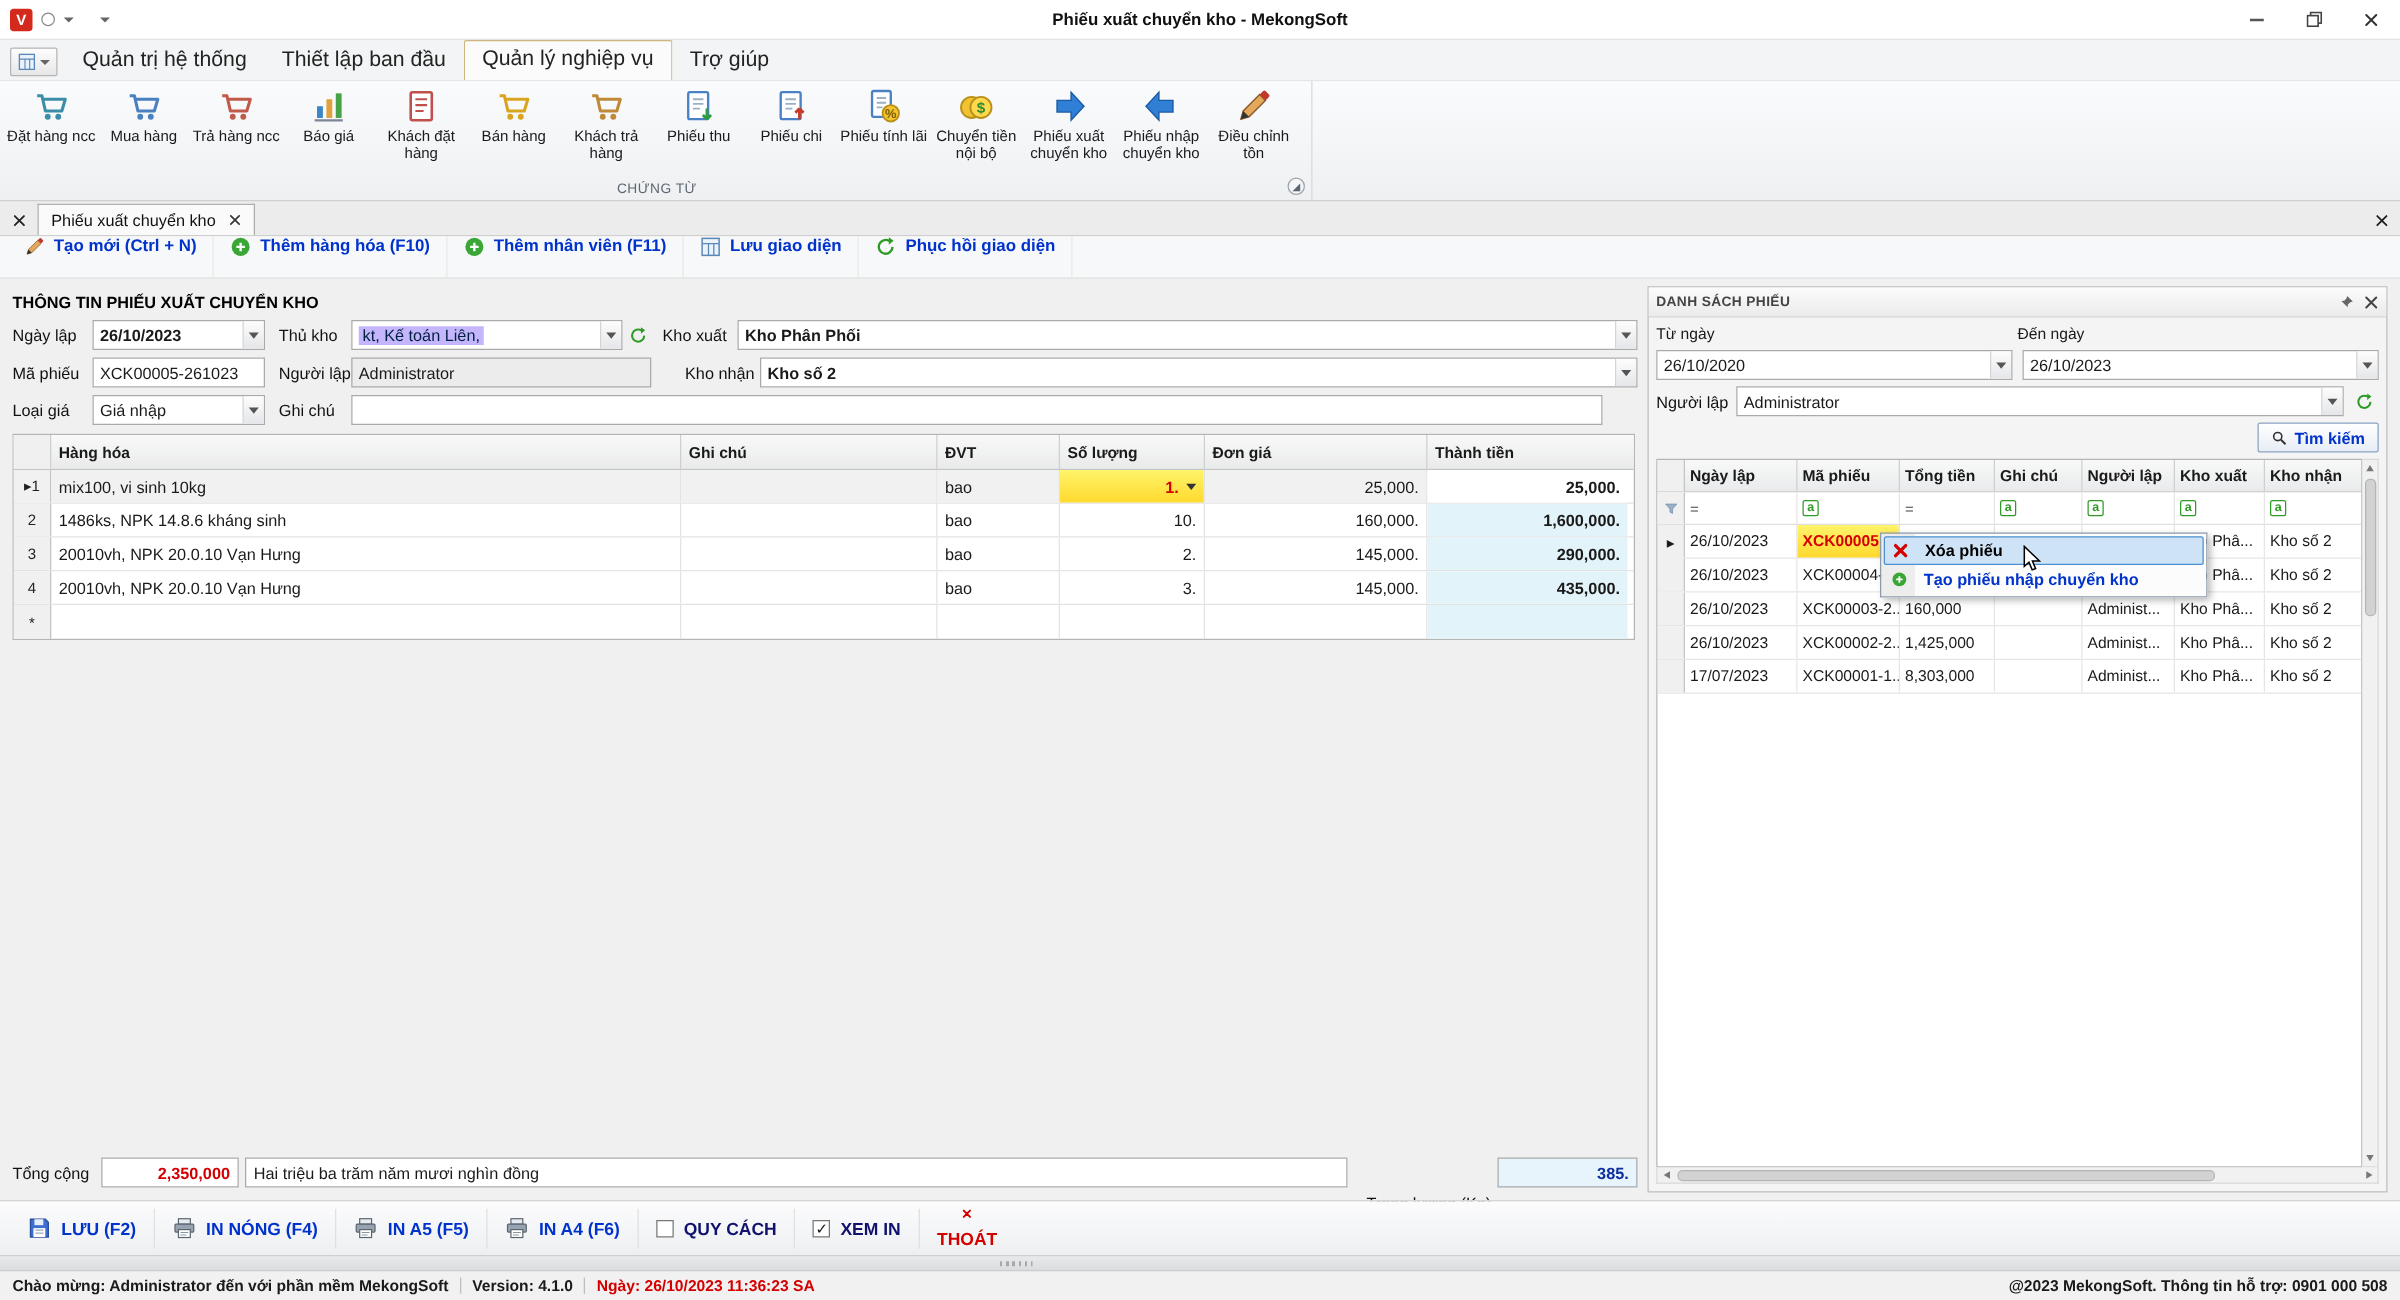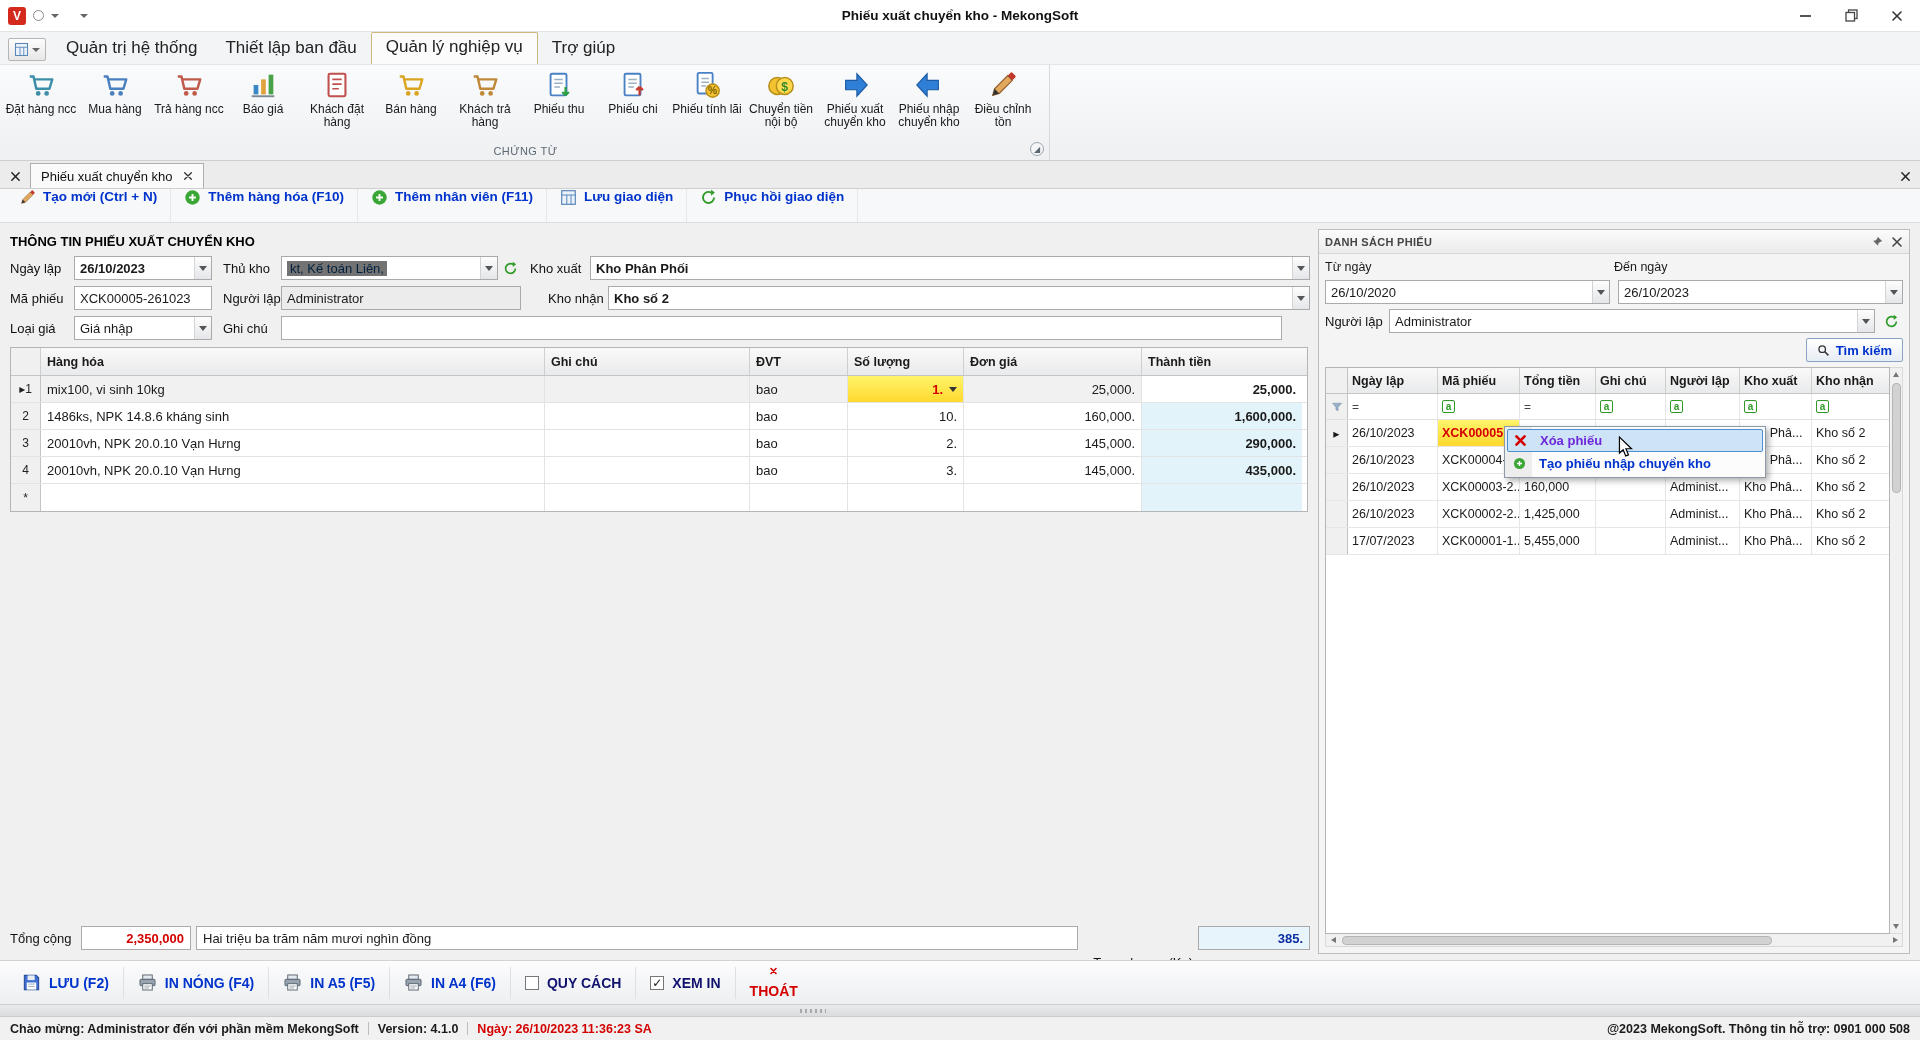--- a/index.html
+++ b/index.html
@@ -57,21 +57,21 @@
   .lbl3 { width:60px; flex:0 0 60px; margin-left:8px; }
   .combo, .tinput { height:24px; border:1px solid #aaaaaa; background:#fff; display:flex; align-items:center; overflow:hidden; }
   .cval { flex:1; padding:0 5px; white-space:nowrap; overflow:hidden; }
   .dbtn { width:17px; align-self:stretch; border-left:1px solid #d4d4d4; background:linear-gradient(#fdfdfd,#e4e6e9); display:flex; align-items:center; justify-content:center; flex:0 0 17px; }
   .dd { width:0; height:0; border-left:4px solid transparent; border-right:4px solid transparent; border-top:5px solid #555; }
   .w138 { width:138px; flex:0 0 138px; }
   .w217 { width:217px; flex:0 0 217px; }
   .w240 { width:240px; flex:0 0 240px; }
   .flex1 { flex:1 1 auto; }
   .bold { font-weight:bold; }
-  .sel-text { background:#737373; color:#00203f; padding:1px 3px; }
+  .sel-text { background:#c4b5fd; color:#00203f; padding:1px 3px; }
   .refresh-btn { width:20px; flex:0 0 20px; display:flex; align-items:center; justify-content:center; margin:0 2px; }
   .refresh-btn svg { width:15px; height:15px; color:#2f9b27; }
   .tinput.readonly { background:#ececec; }
   .mr28 { margin-right:28px; }
 
   
   .grid { margin-top:4px; width:1298px; border:1px solid #b5b5b5; background:#fff; font-size:13px; }
   .ghead { display:flex; height:28px; background:linear-gradient(#f9f9f9,#e9eaeb); border-bottom:1px solid #c4c4c4; font-weight:bold; font-size:12.5px; }
   .ghead > div { display:flex; align-items:center; padding:0 6px; border-right:1px solid #cfcfcf; }
   .grow { display:flex; height:27px; border-bottom:1px solid #e3e3e3; }
@@ -147,21 +147,21 @@
   .tri-dn { width:0;height:0;border-left:3.5px solid transparent;border-right:3.5px solid transparent;border-top:5px solid #777; }
   .tri-l { width:0;height:0;border-top:3.5px solid transparent;border-bottom:3.5px solid transparent;border-right:5px solid #777; }
   .tri-r { width:0;height:0;border-top:3.5px solid transparent;border-bottom:3.5px solid transparent;border-left:5px solid #777; }
 
   
   .ctx-menu { position:absolute; left:1504px; top:426px; width:262px; border:1px solid #8e99a8; background:linear-gradient(to right,#ededed 27px,#fcfcfc 27px); box-shadow:3px 3px 6px rgba(0,0,0,.3); padding:2px; z-index:60; }
   .ctx-item { height:23px; display:flex; align-items:center; }
   .ctx-gutter { width:25px; flex:0 0 25px; display:flex; align-items:center; justify-content:center; }
   .ctx-gutter svg { width:13px; height:13px; }
   .ctx-label { padding-left:7px; font-weight:bold; font-size:13px; }
-  .ctx-red { color:#6d28d9; }
+  .ctx-red { color:#000000; }
   .ctx-blue { color:#0033cc; }
   .ctx-hl { background:#cfe3f7; border:1px solid #4a8fd0; border-radius:2px; }
   .cursor { position:absolute; left:1618px; top:436px; z-index:70; }
 
   
   .bottom-toolbar { flex:0 0 44px; background:linear-gradient(#fcfcfd,#edeff1); border-top:1px solid #d3d3d3; display:flex; align-items:center; padding-left:8px; }
   .btb-item { display:flex; align-items:center; gap:8px; padding:0 14px; height:32px; color:#0033cc; font-weight:bold; font-size:14px; border-right:1px solid #e0e0e0; }
   .btb-item svg { width:19px; height:19px; }
   .chk { width:14px; height:14px; border:1px solid #777; background:#fff; display:flex; align-items:center; justify-content:center; font-size:12px; color:#111; line-height:1; }
   .btb-check { color:#10126e; }
@@ -728,21 +728,21 @@
                 <div class="p-amount">1,425,000</div>
                 <div class="p-note"></div>
                 <div class="p-user">Administ...</div>
                 <div class="p-wout">Kho Phâ...</div>
                 <div class="p-win">Kho số 2</div>
               </div>
               <div class="prow">
                 <div class="p-ind"></div>
                 <div class="p-date">17/07/2023</div>
                 <div class="p-code">XCK00001-1...</div>
-                <div class="p-amount">5,455,000</div>
+                <div class="p-amount">8,303,000</div>
                 <div class="p-note"></div>
                 <div class="p-user">Administ...</div>
                 <div class="p-wout">Kho Phâ...</div>
                 <div class="p-win">Kho số 2</div>
               </div>
             </div>
             <div class="vscroll">
               <div class="vs-arrow">
                   <span class="tri-up"></span>
                 </div>

